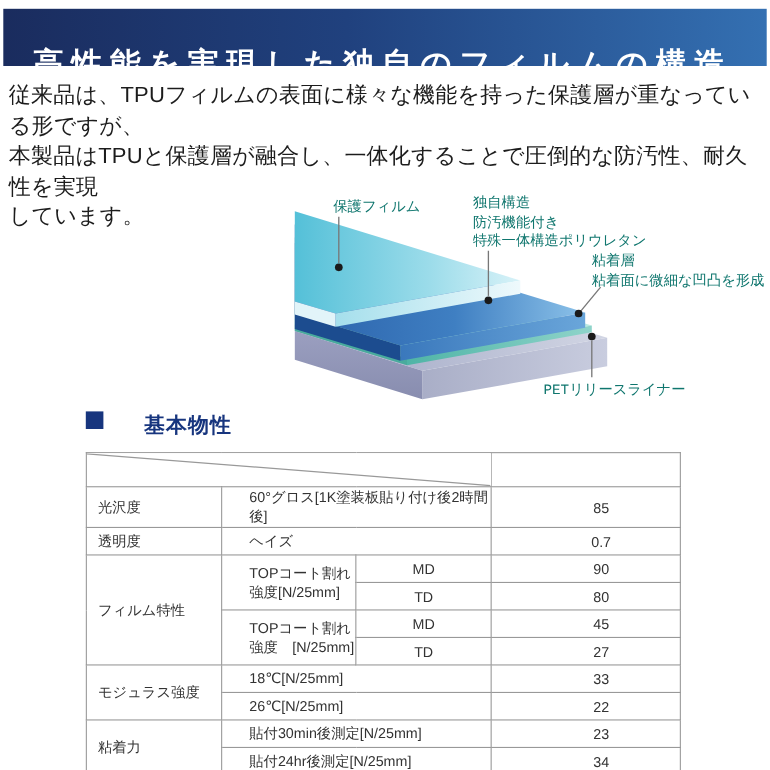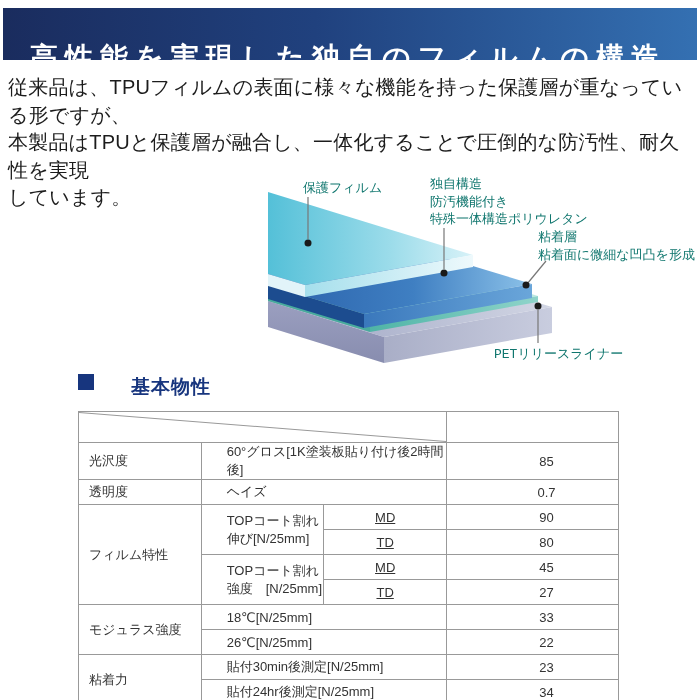--- a/index.html
+++ b/index.html
@@ -37,21 +37,21 @@
   .section-head{position:absolute;top:374px;left:78px;display:flex;gap:29px;}
   .section-bullet{width:16px;height:16px;background:var(--accent);margin-right:8px;}
   .section-title{font-size:19px;font-weight:bold;color:var(--accent);letter-spacing:1px;}
 
   
   .spec-wrap{position:absolute;top:411px;left:78px;}
   table.spec{border-collapse:collapse;table-layout:fixed;width:541px;font-size:13px;color:#333;}
   table.spec td{border:1px solid var(--border);vertical-align:middle;background:#fff;}
   td.c-name{width:99px;padding-left:10px;}
   td.c-method{width:221px;padding-left:25px;}
-  td.c-dir{width:47px;text-align:center;text-decoration:underline;}
+  td.c-dir{width:47px;text-align:center;}
   td.c-val{width:172px;text-align:center;padding-left:28px;}
   tr.hd{height:28px;}
   tr.rw{height:25px;}
   td.diag-cell{position:relative;padding:0;}
   td.prod{background:linear-gradient(90deg,var(--hdrcell-from) 0%,var(--hdrcell-to) 100%);
     color:#fff;font-weight:bold;text-align:center;font-size:13px;letter-spacing:0.3px;}
 </style>
 </head>
 <body>
 
@@ -179,21 +179,21 @@
       </tr>
 
       <tr class="rw">
         <td class="c-name">透明度</td>
         <td class="c-method" colspan="2">ヘイズ</td>
         <td class="c-val">0.7</td>
       </tr>
 
       <tr class="rw">
         <td class="c-name" rowspan="4">フィルム特性</td>
-        <td class="c-method" rowspan="2">TOPコート割れ伸び[N/25mm]</td>
+        <td class="c-method" rowspan="2">TOPコート割れ強度[N/25mm]</td>
         <td class="c-dir">MD</td>
         <td class="c-val">90</td>
       </tr>
       <tr class="rw">
         <td class="c-dir">TD</td>
         <td class="c-val">80</td>
       </tr>
       <tr class="rw">
         <td class="c-method" rowspan="2">TOPコート割れ強度　[N/25mm]</td>
         <td class="c-dir">MD</td>

